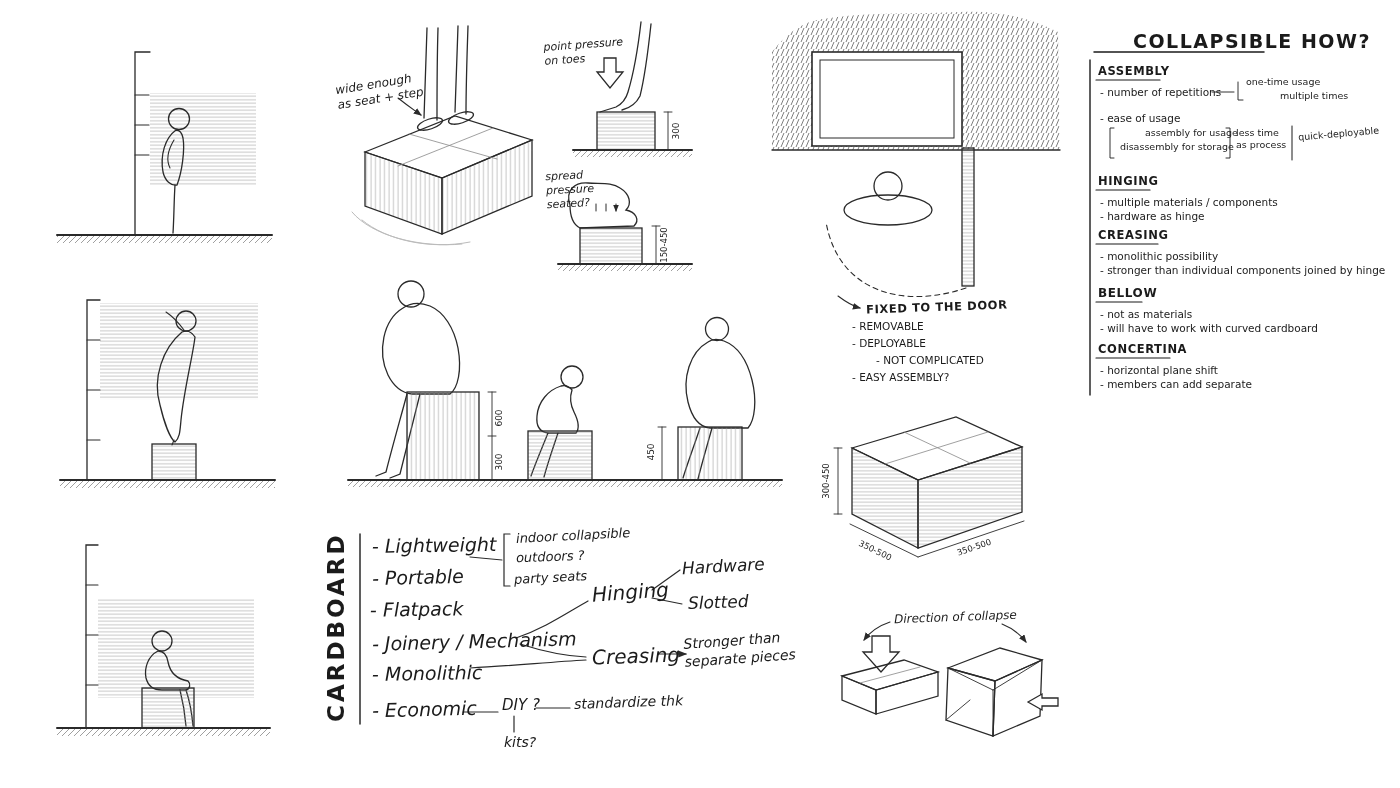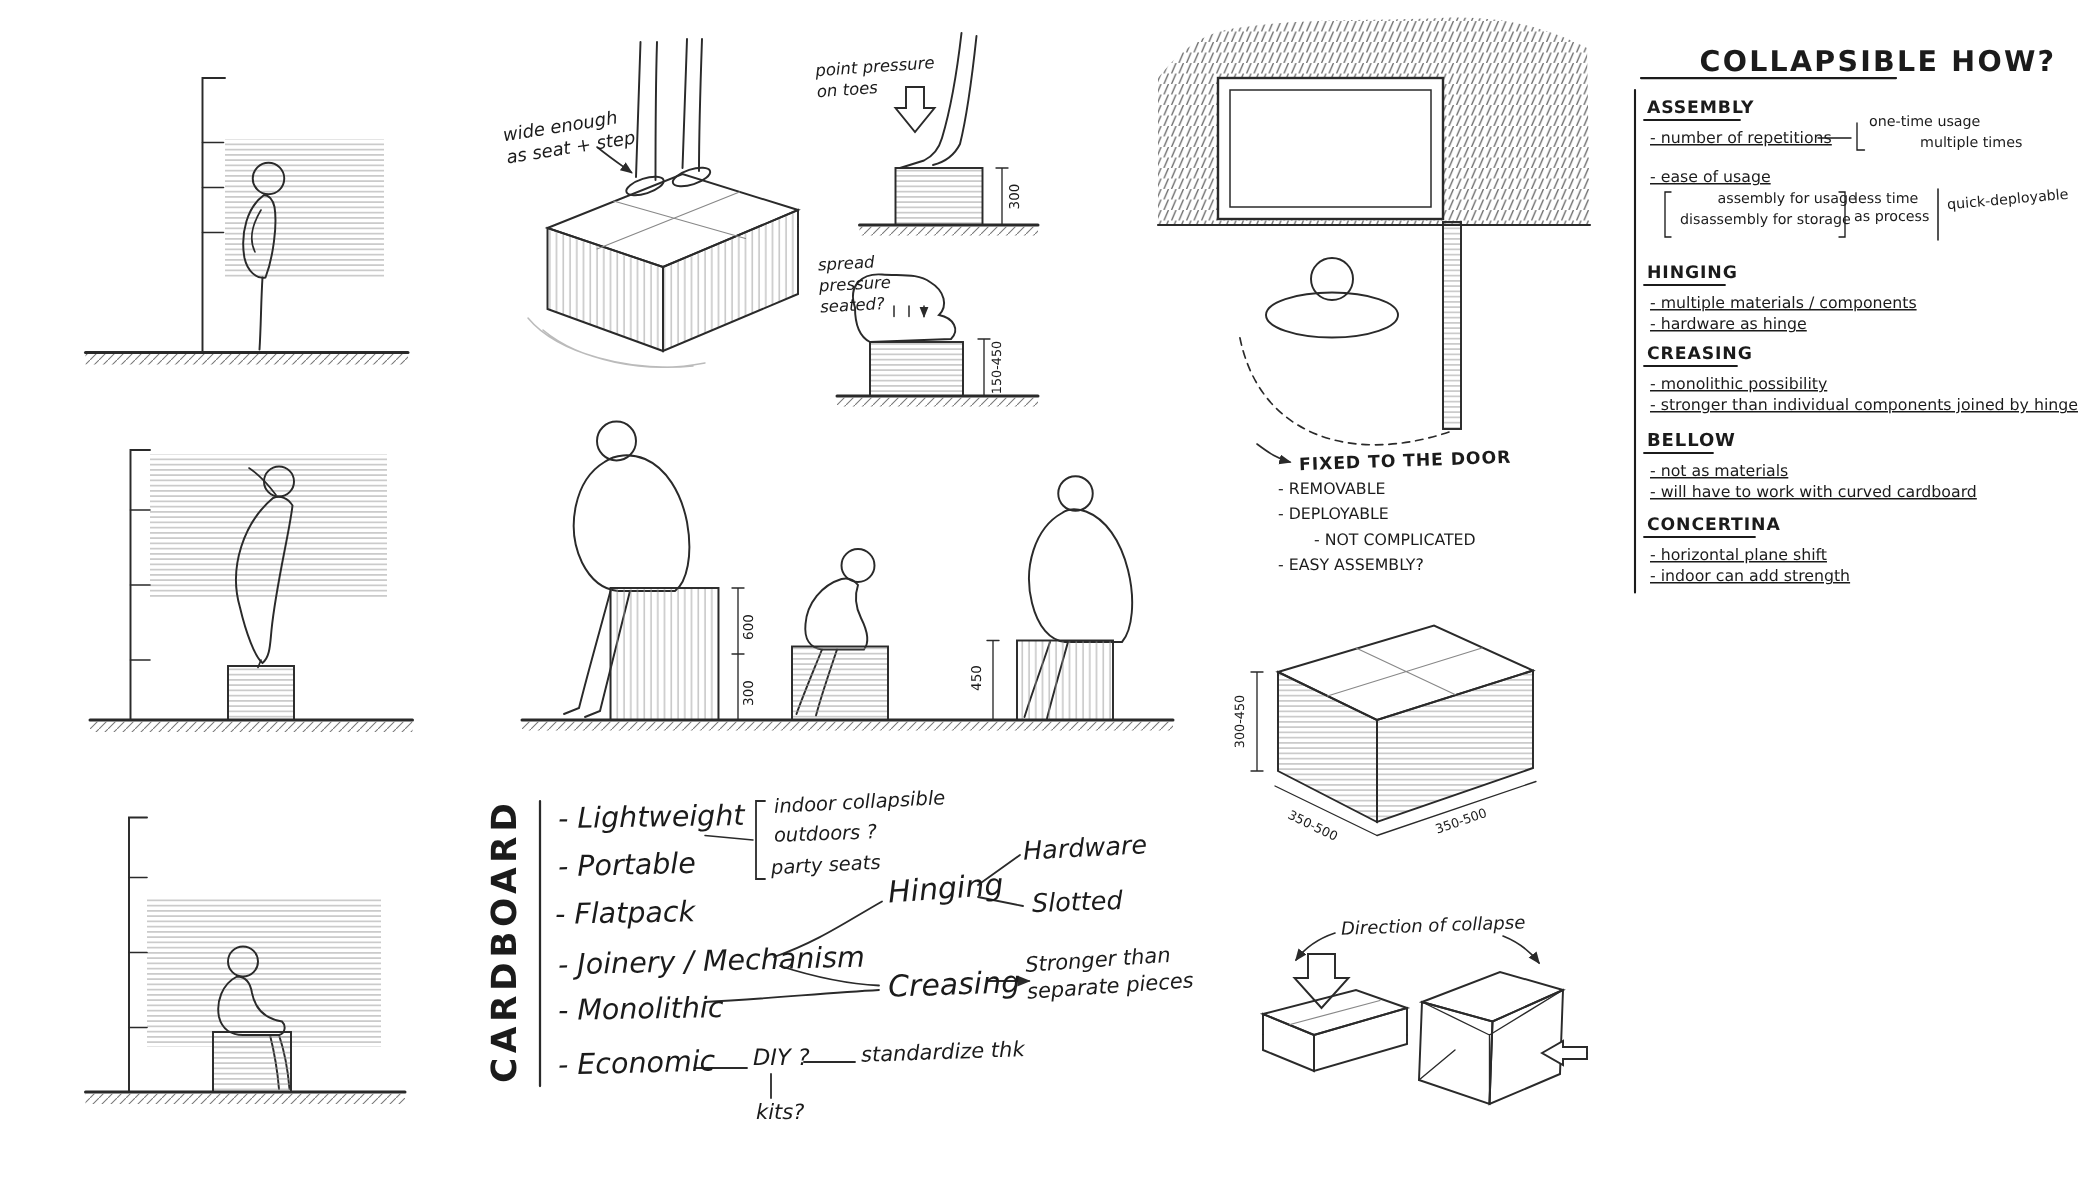--- a/index.html
+++ b/index.html
@@ -3,21 +3,21 @@
 <meta charset="utf-8">
 <style>
   html,body{margin:0;padding:0;background:#ffffff;}
   .canvas{position:relative;width:1400px;height:788px;background:#fff;overflow:hidden;
           font-family:"DejaVu Sans",sans-serif;color:#1b1b1b;}
   .svg-layer{position:absolute;left:0;top:0;width:1400px;height:788px;}
   .ann{position:absolute;color:#1b1b1b;line-height:1.25;}
   .hand{font-style:italic;}
   .caps{font-weight:bold;letter-spacing:0.6px;}
   .nowrap{white-space:nowrap;}
-  .note{font-size:10.5px;text-decoration:underline;}
+  .note{font-size:10.5px;}
   .note-s{font-size:9.5px;}
   .mm-item{font-size:19px;font-style:italic;white-space:nowrap;}
   .mm-branch{font-size:13px;font-style:italic;white-space:nowrap;}
   .mm-node{font-size:20px;font-style:italic;white-space:nowrap;}
 </style>
 </head>
 <body>
 
 <div class="canvas">
 
@@ -261,15 +261,15 @@
   <div class="ann caps nowrap" style="left:1098px;top:228px;font-size:11.5px;">CREASING</div>
   <div class="ann note nowrap" style="left:1100px;top:250px;">- monolithic possibility</div>
   <div class="ann note nowrap" style="left:1100px;top:264px;text-align:right;">- stronger than individual components joined by hinge</div>
 
   <div class="ann caps nowrap" style="left:1098px;top:286px;font-size:12px;">BELLOW</div>
   <div class="ann note nowrap" style="left:1100px;top:308px;">- not as materials</div>
   <div class="ann note nowrap" style="left:1100px;top:322px;">- will have to work with curved cardboard</div>
 
   <div class="ann caps nowrap" style="left:1098px;top:342px;font-size:11.5px;">CONCERTINA</div>
   <div class="ann note nowrap" style="left:1100px;top:364px;">- horizontal plane shift</div>
-  <div class="ann note nowrap" style="left:1100px;top:378px;">- indoor can add strength</div>
+  <div class="ann note nowrap" style="left:1100px;top:378px;">- members can add separate</div>
 
 </div>
 
 </body></html>

